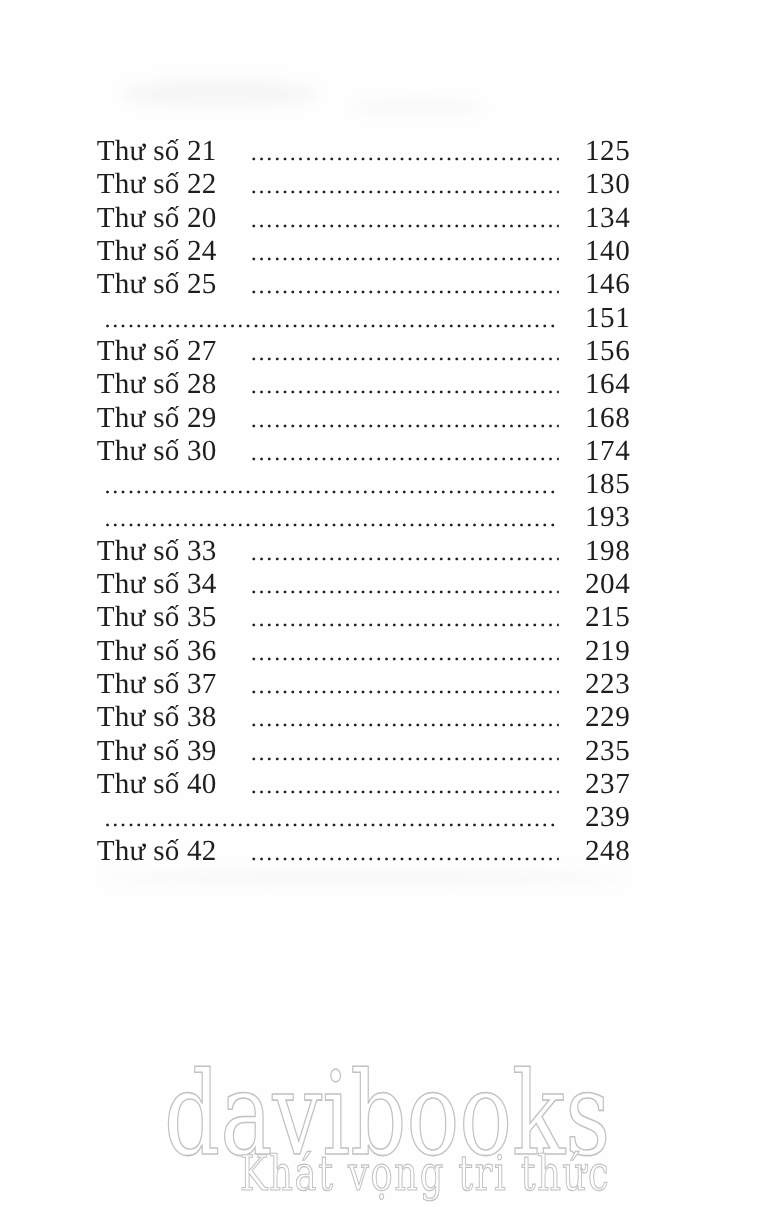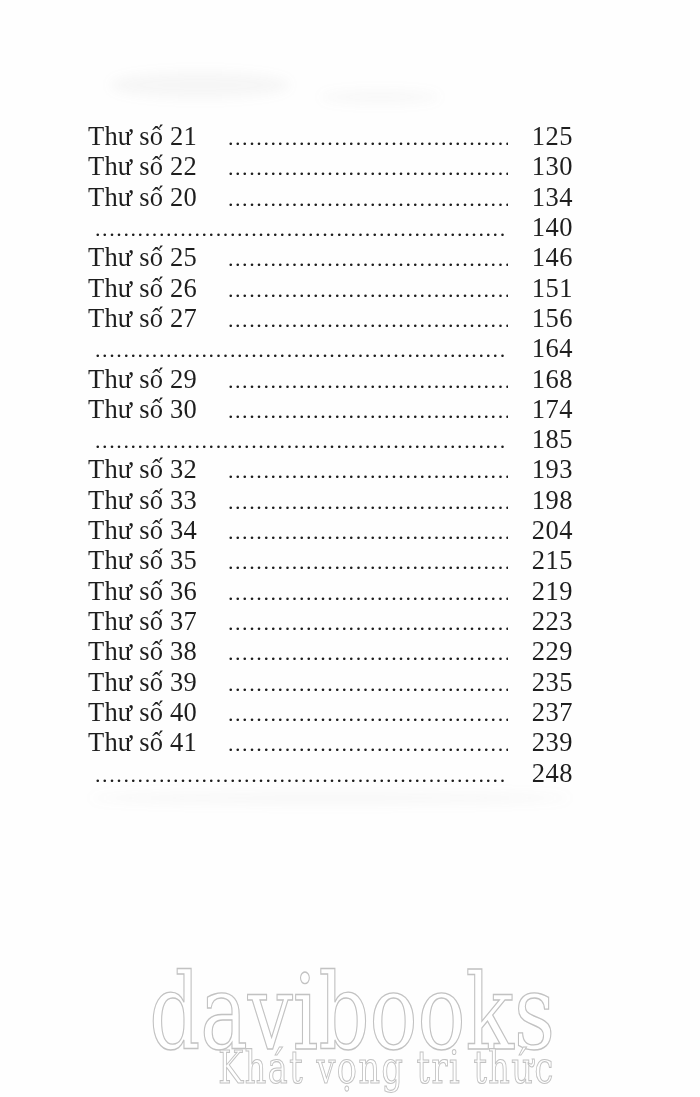--- a/index.html
+++ b/index.html
@@ -120,43 +120,44 @@
       <span class="page-num">130</span>
     </div>
 
     <div class="row">
       <span class="label">Thư số 20</span>
       <span class="leader">..........................................................................................</span>
       <span class="page-num">134</span>
     </div>
 
     <div class="row">
+      <span class="label">Thư số 24</span>
       <span class="leader">..........................................................................................</span>
       <span class="page-num">140</span>
     </div>
 
     <div class="row">
       <span class="label">Thư số 25</span>
       <span class="leader">..........................................................................................</span>
       <span class="page-num">146</span>
     </div>
 
     <div class="row">
-      <span class="label">Thư số 26</span>
       <span class="leader">..........................................................................................</span>
       <span class="page-num">151</span>
     </div>
 
     <div class="row">
       <span class="label">Thư số 27</span>
       <span class="leader">..........................................................................................</span>
       <span class="page-num">156</span>
     </div>
 
     <div class="row">
+      <span class="label">Thư số 28</span>
       <span class="leader">..........................................................................................</span>
       <span class="page-num">164</span>
     </div>
 
     <div class="row">
       <span class="label">Thư số 29</span>
       <span class="leader">..........................................................................................</span>
       <span class="page-num">168</span>
     </div>
 
@@ -165,21 +166,20 @@
       <span class="leader">..........................................................................................</span>
       <span class="page-num">174</span>
     </div>
 
     <div class="row">
       <span class="leader">..........................................................................................</span>
       <span class="page-num">185</span>
     </div>
 
     <div class="row">
-      <span class="label">Thư số 32</span>
       <span class="leader">..........................................................................................</span>
       <span class="page-num">193</span>
     </div>
 
     <div class="row">
       <span class="label">Thư số 33</span>
       <span class="leader">..........................................................................................</span>
       <span class="page-num">198</span>
     </div>
 
@@ -219,26 +219,26 @@
       <span class="page-num">235</span>
     </div>
 
     <div class="row">
       <span class="label">Thư số 40</span>
       <span class="leader">..........................................................................................</span>
       <span class="page-num">237</span>
     </div>
 
     <div class="row">
-      <span class="label">Thư số 41</span>
       <span class="leader">..........................................................................................</span>
       <span class="page-num">239</span>
     </div>
 
     <div class="row">
+      <span class="label">Thư số 42</span>
       <span class="leader">..........................................................................................</span>
       <span class="page-num">248</span>
     </div>
   </div>
 
   <div class="watermark">
     <div class="wm-brand">davibooks</div>
     <div class="wm-tagline">Khát vọng tri thức</div>
   </div>
 

